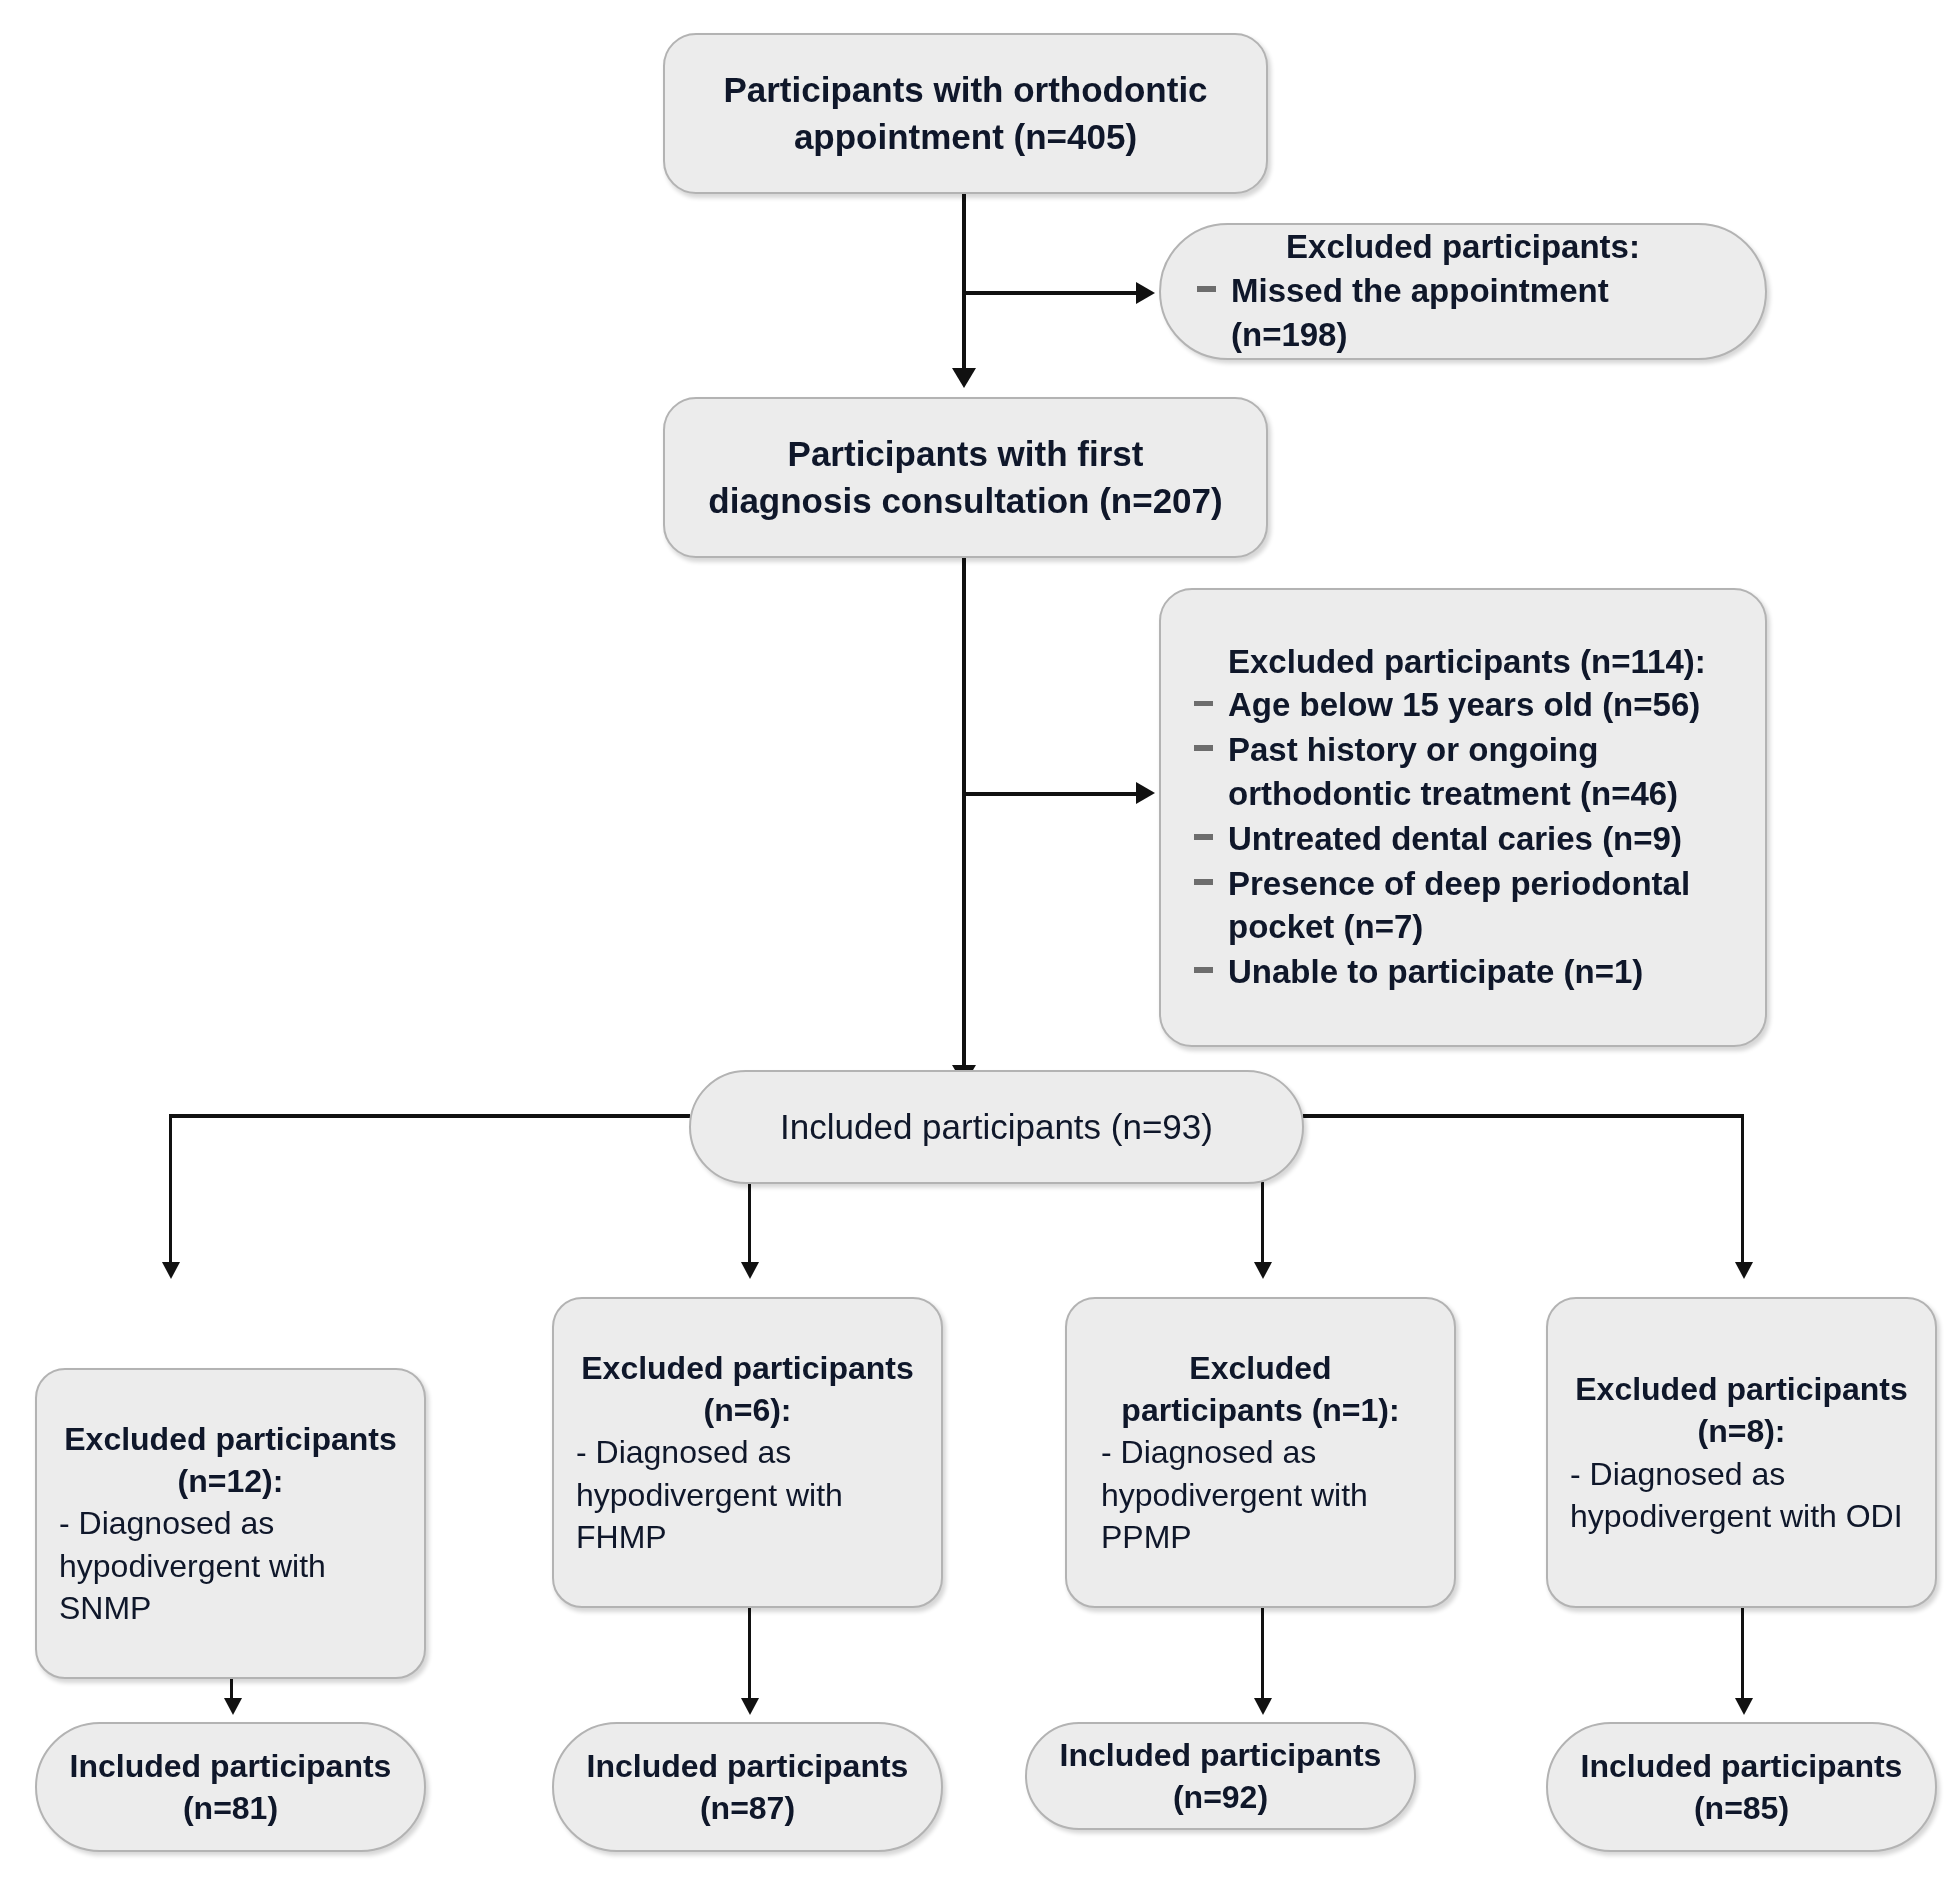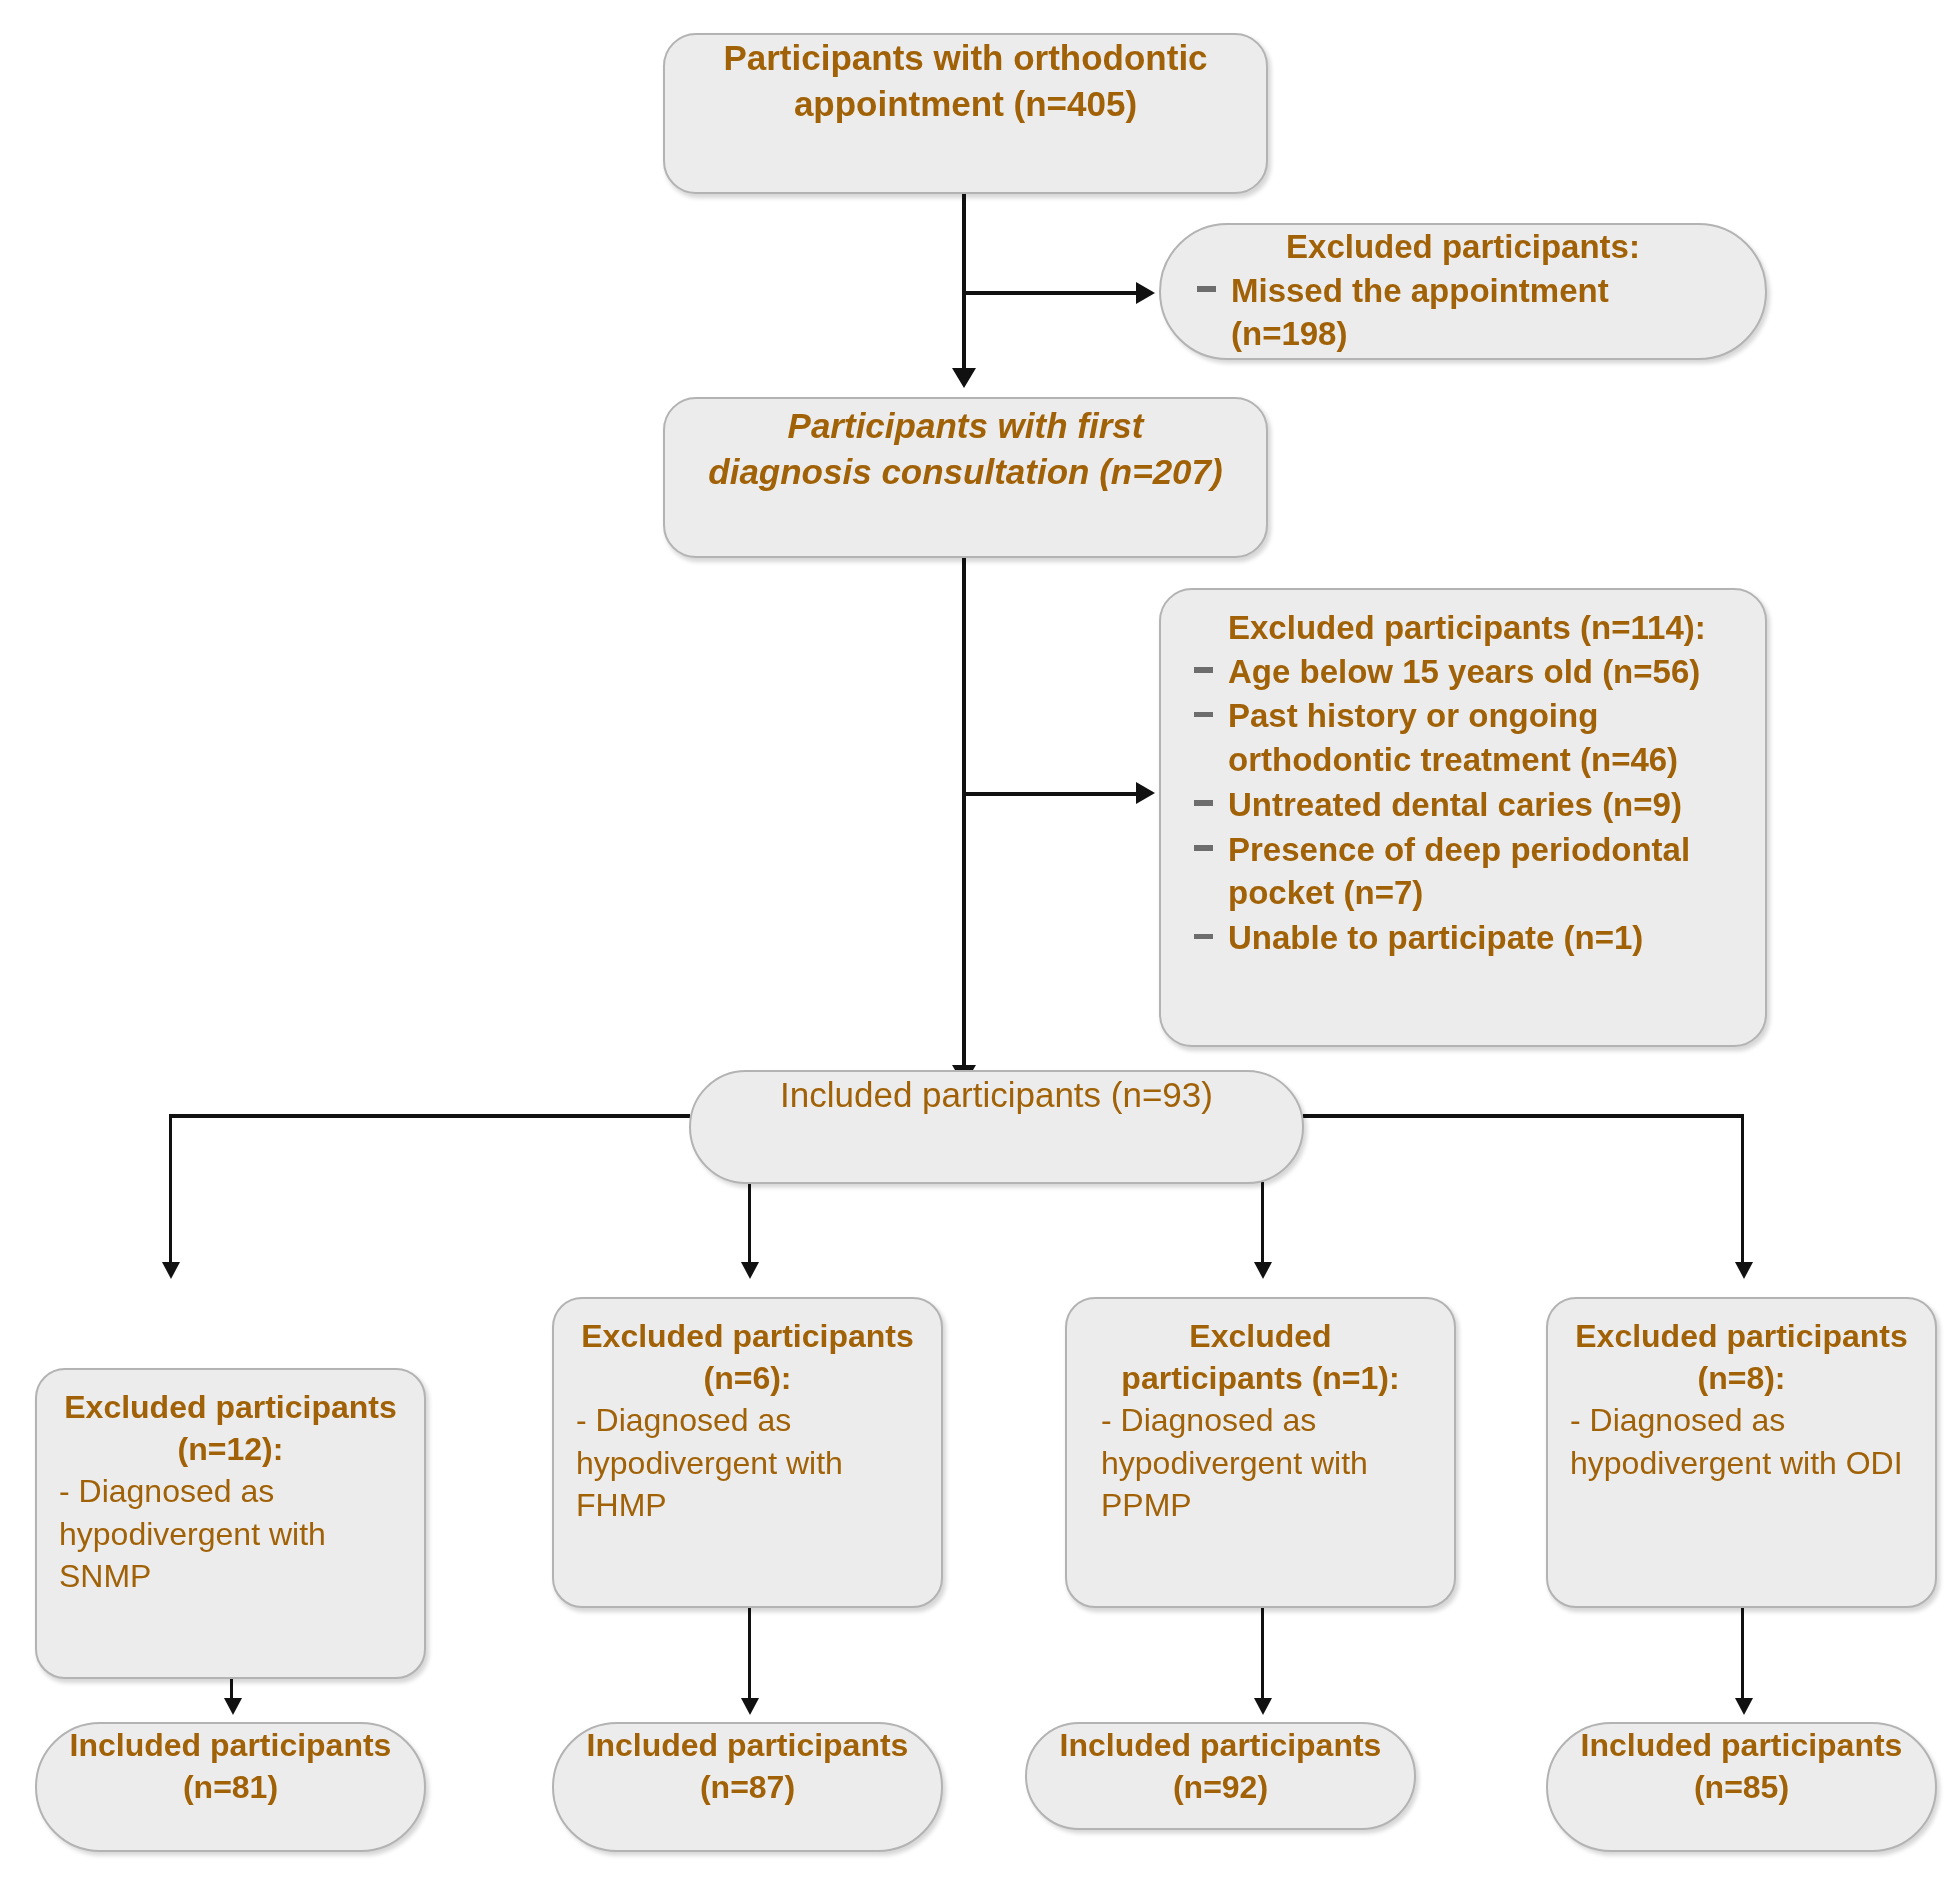--- a/index.html
+++ b/index.html
@@ -13,24 +13,24 @@
     height:1892px;
     background:#ffffff;
     overflow:hidden;
   }
   
   .node{
     position:absolute;
     box-sizing:border-box;
     background:#ececec;
     border:2.2px solid #b3b3b3;
-    color:#a16207;
+    color:#0f172a;
     display:flex;
     flex-direction:column;
-    justify-content:flex-start;
+    justify-content:center;
     box-shadow:2.9px 3.6px 4.3px rgba(0,0,0,0.16);
     line-height:1.32;
     z-index:3;
   }
   .node .title{
     font-weight:bold;
     text-align:center;
   }
   .node .ctr{ text-align:center; }
   .node .lead{ text-align:left; }
@@ -145,21 +145,21 @@
   <div class="node pill" style="left:1159px; top:223px; width:608px; height:137px; padding:0 32px; font-size:33px;">
     <div class="title">Excluded participants:</div>
     <ul class="xlist">
       <li>
         <span class="dash"></span>
         <span>Missed the appointment (n=198)</span>
       </li>
     </ul>
   </div>
 
-  <div class="node rrect" style="left:663px; top:397px; width:605px; height:161px; padding:4px 43px; font-size:35px;font-style:italic;">
+  <div class="node rrect" style="left:663px; top:397px; width:605px; height:161px; padding:4px 43px; font-size:35px;">
     <div class="title">Participants with first diagnosis consultation (n=207)</div>
   </div>
 
   <div class="node rrect" style="left:1159px; top:588px; width:608px; height:459px; padding:16px 29px; font-size:33px;">
     <div class="title" style="text-align:left; padding-left:38px;">Excluded participants (n=114):</div>
     <ul class="xlist">
       <li>
         <span class="dash"></span>
         <span>Age below 15 years old (n=56)</span>
       </li>

